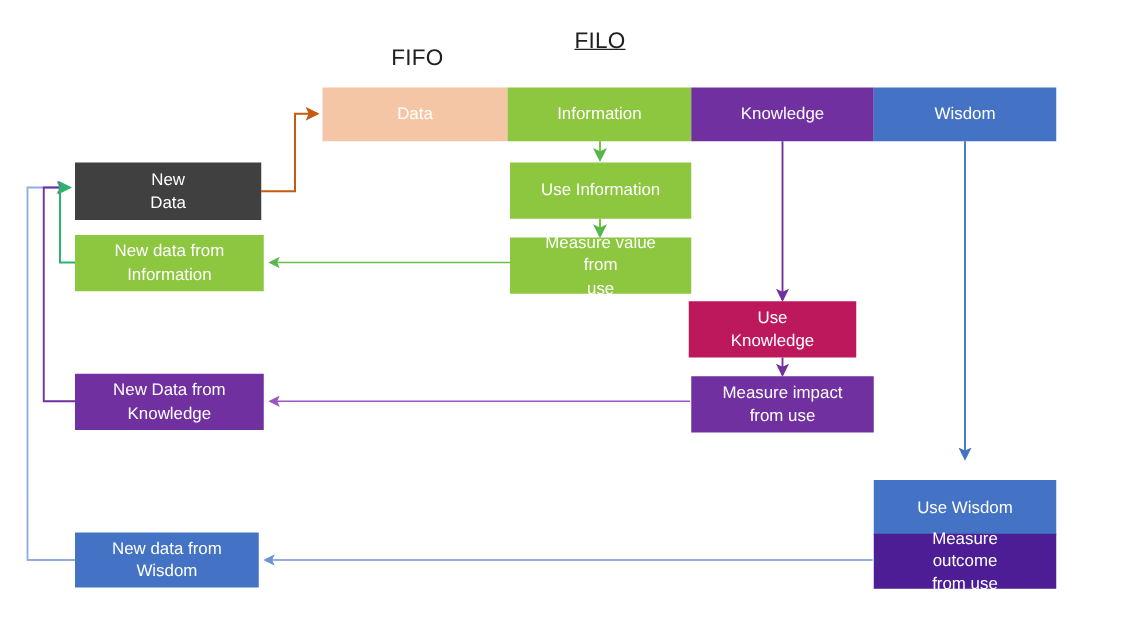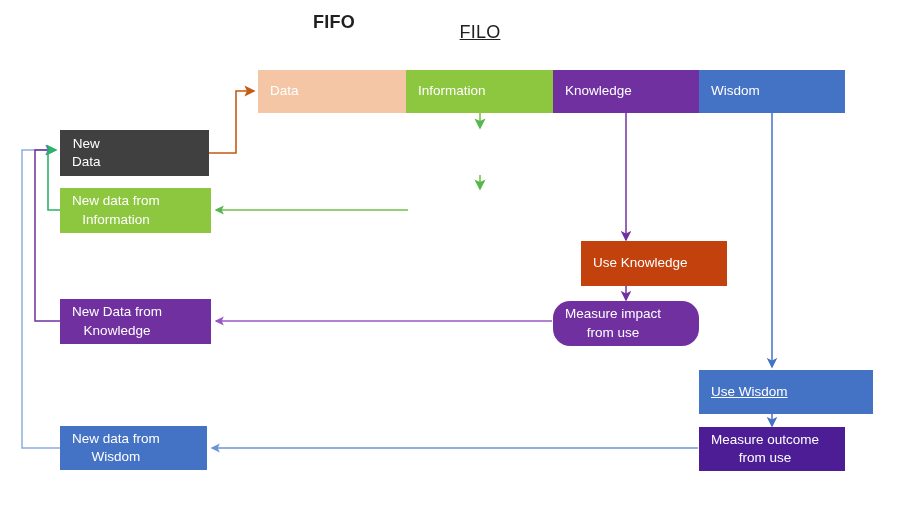--- a/index.html
+++ b/index.html
@@ -34,36 +34,36 @@
     color: #202020;
     font-family: "Liberation Sans", sans-serif;
     white-space: nowrap;
     letter-spacing: 0.2px;
   }
   .node {
     position: absolute;
     box-sizing: border-box;
     display: flex;
     align-items: center;
-    justify-content: flex-start;
+    justify-content: center;
     text-align: center;
     color: #ffffff;
     font-size: 13.5px;
     line-height: 1.35;
     font-family: "Liberation Sans", sans-serif;
-    padding: 2px 12px;
+    padding: 2px 22px;
   }
   .node span { display: block; white-space: pre-line; }
 </style>
 </head>
 <body>
 
 <div id="diagram-root">
 
-  <div class="col-header" style="left:286px; top:12px; width:96px;font-weight:bold;">
+  <div class="col-header" style="left:286px; top:36px; width:96px;">
     <span>FIFO</span>
   </div>
   <div class="col-header" style="left:432px; top:22px; width:96px;text-decoration:underline;">
     <span>FILO</span>
   </div>
 
   <svg class="connector-layer" viewBox="0 0 904 505" xmlns="http://www.w3.org/2000/svg">
     <defs>
       <marker id="ah-orange" markerWidth="7" markerHeight="7" refX="6" refY="3.5" orient="auto">
         <path d="M0,0 L7,3.5 L0,7 L1.6,3.5 z" fill="#C55A11"></path>
@@ -129,38 +129,45 @@
   </div>
   <div class="node" style="left:699px; top:70px; width:146px; height:43px; background:#4472C4;">
     <span>Wisdom</span>
   </div>
 
   <div class="node" style="left:60px; top:130px; width:149px; height:46px; background:#404040;">
     <span>New
 Data</span>
   </div>
 
+  <div class="node" style="left:408px; top:130px; width:145px; height:45px; background:#8DC63F;">
+    <span>Use Information</span>
+  </div>
+  <div class="node" style="left:408px; top:190px; width:145px; height:45px; background:#8DC63F;">
+    <span>Measure value from
+use</span>
+  </div>
   <div class="node" style="left:60px; top:188px; width:151px; height:45px; background:#8DC63F;">
     <span>New data from
 Information</span>
   </div>
 
-  <div class="node" style="left:581px; top:241px; width:146px; height:45px; background:#c2410c;">
+  <div class="node" style="left:551px; top:241px; width:134px; height:45px; background:#be185d;">
     <span>Use Knowledge</span>
   </div>
-  <div class="node" style="left:553px; top:301px; width:146px; height:45px; background:#7030A0;border-radius:17px;">
+  <div class="node" style="left:553px; top:301px; width:146px; height:45px; background:#7030A0;">
     <span>Measure impact
 from use</span>
   </div>
   <div class="node" style="left:60px; top:299px; width:151px; height:45px; background:#7030A0;">
     <span>New Data from
 Knowledge</span>
   </div>
 
-  <div class="node" style="left:699px; top:370px; width:174px; height:44px; background:#4472C4;text-decoration:underline;">
+  <div class="node" style="left:699px; top:384px; width:146px; height:44px; background:#4472C4;">
     <span>Use Wisdom</span>
   </div>
   <div class="node" style="left:699px; top:427px; width:146px; height:44px; background:#4c1d95;">
     <span>Measure outcome
 from use</span>
   </div>
   <div class="node" style="left:60px; top:426px; width:147px; height:44px; background:#4472C4;">
     <span>New data from
 Wisdom</span>
   </div>

